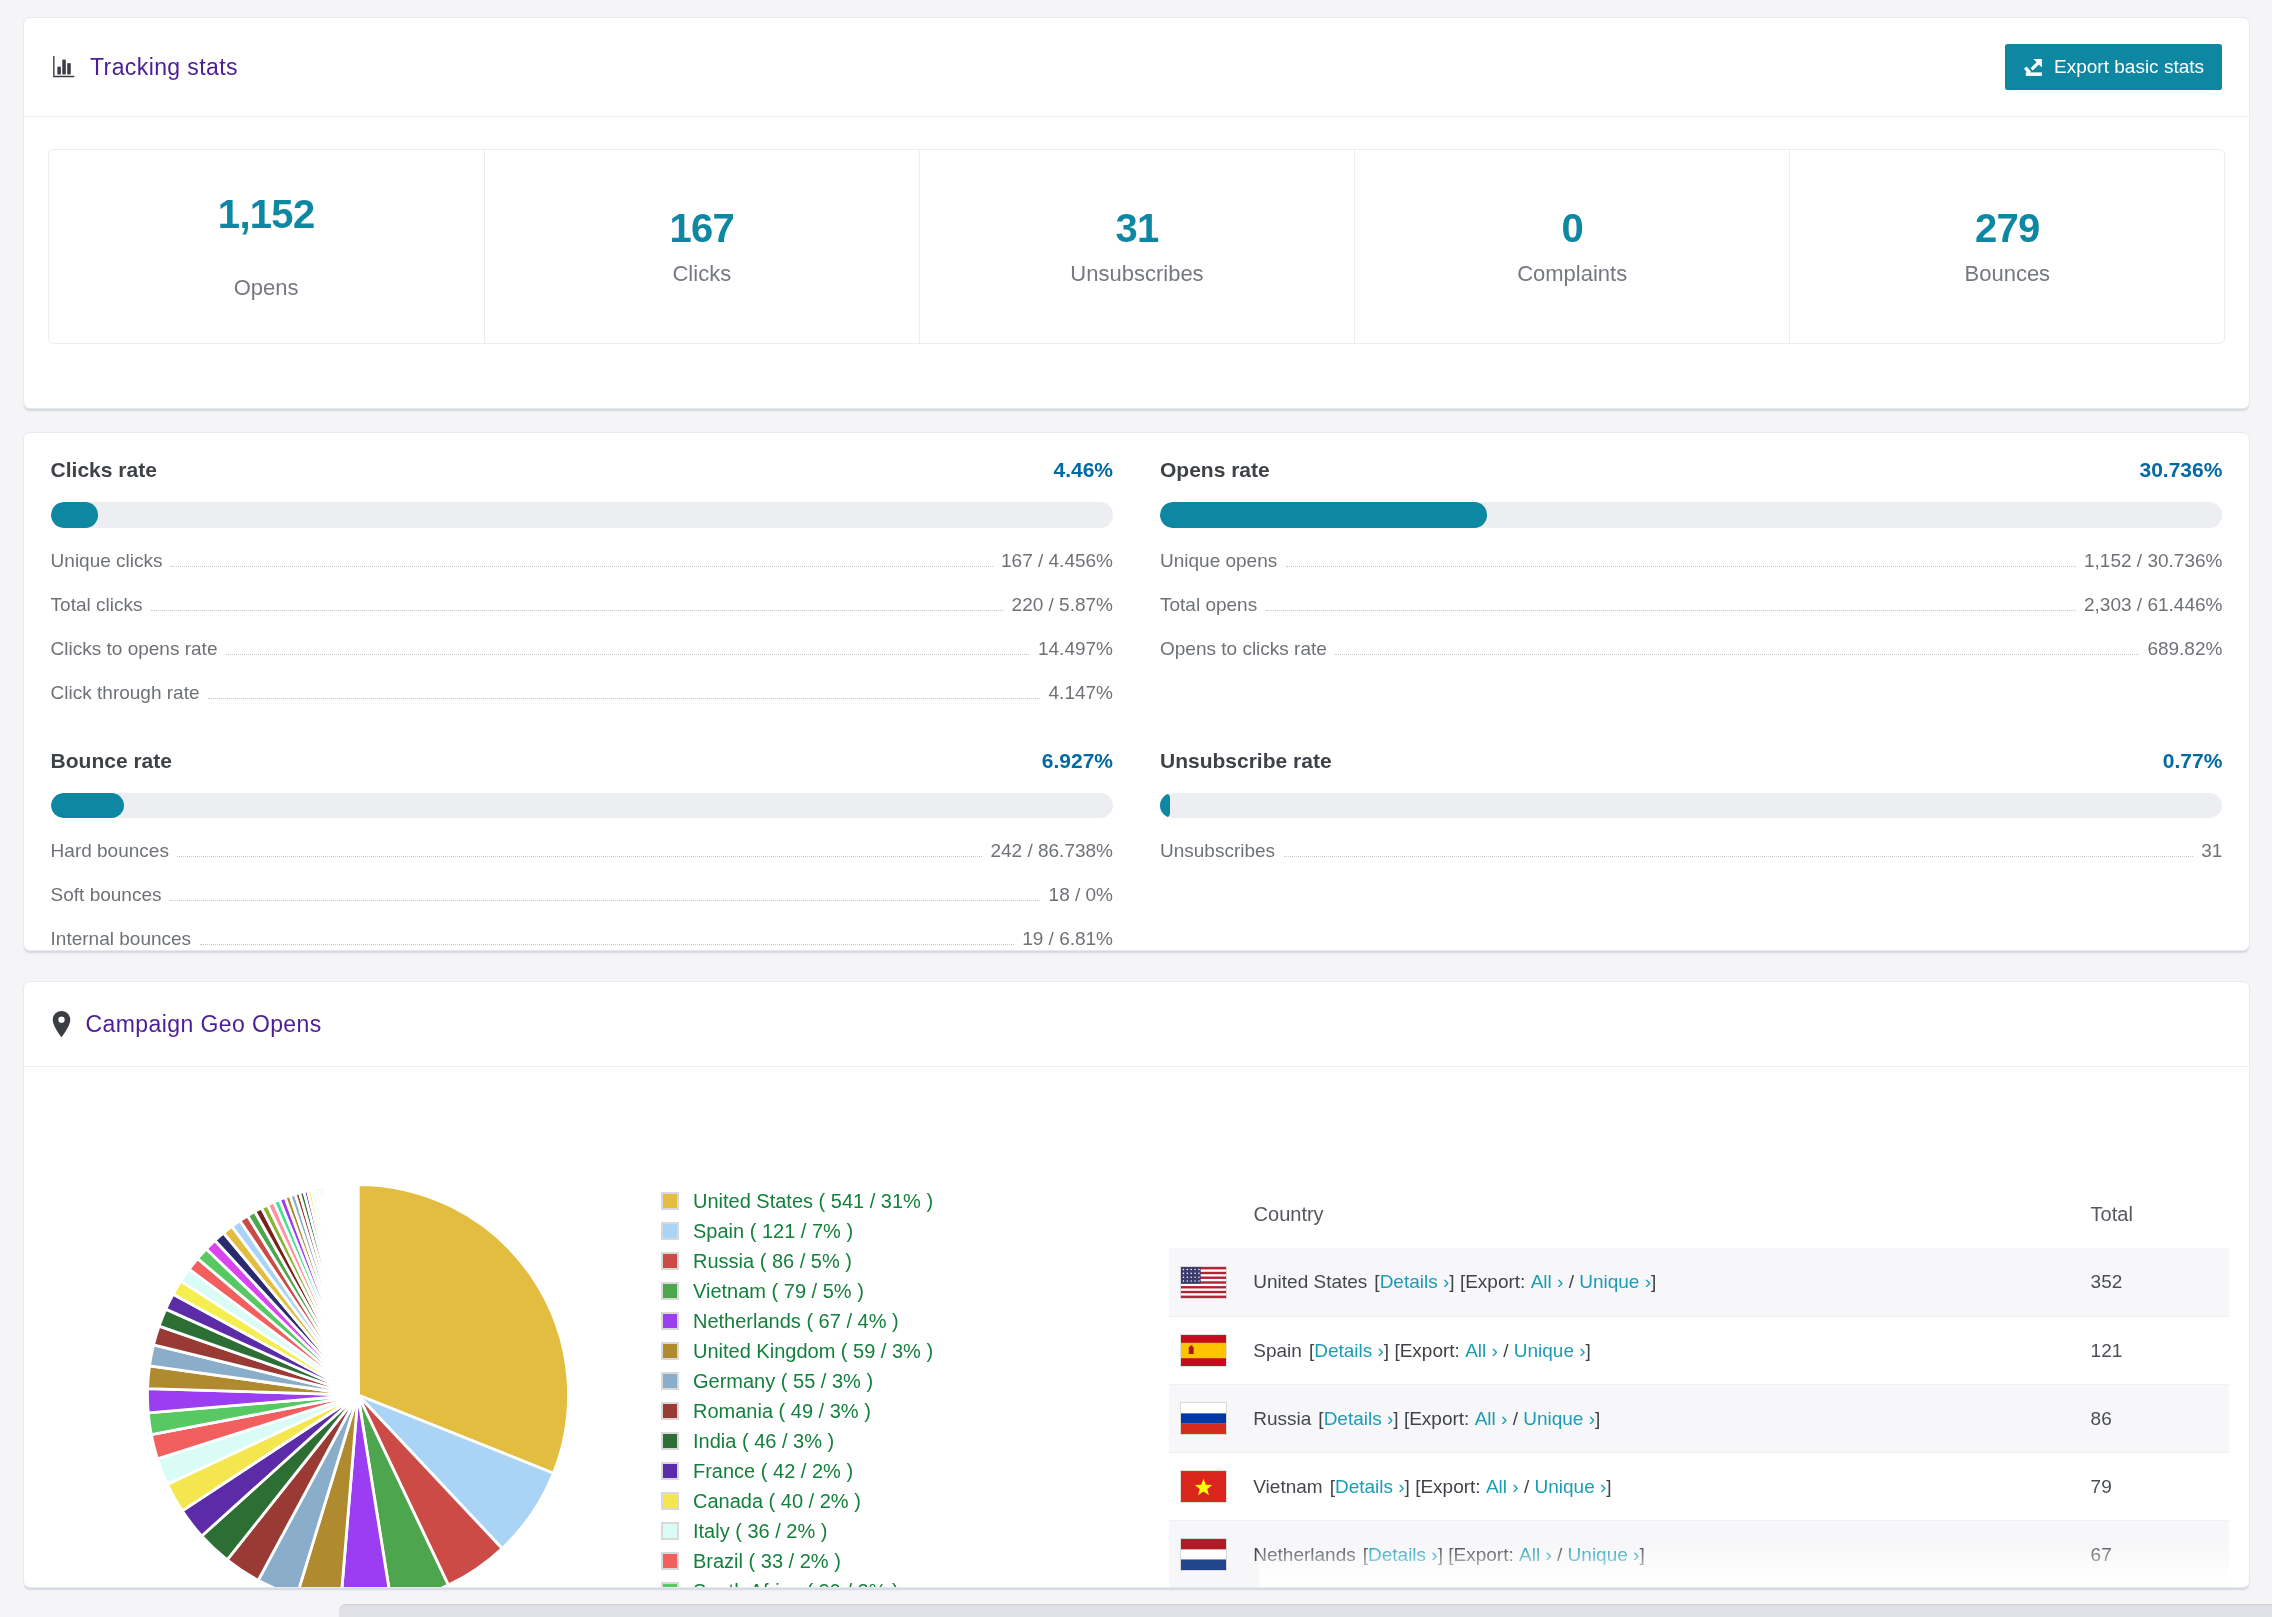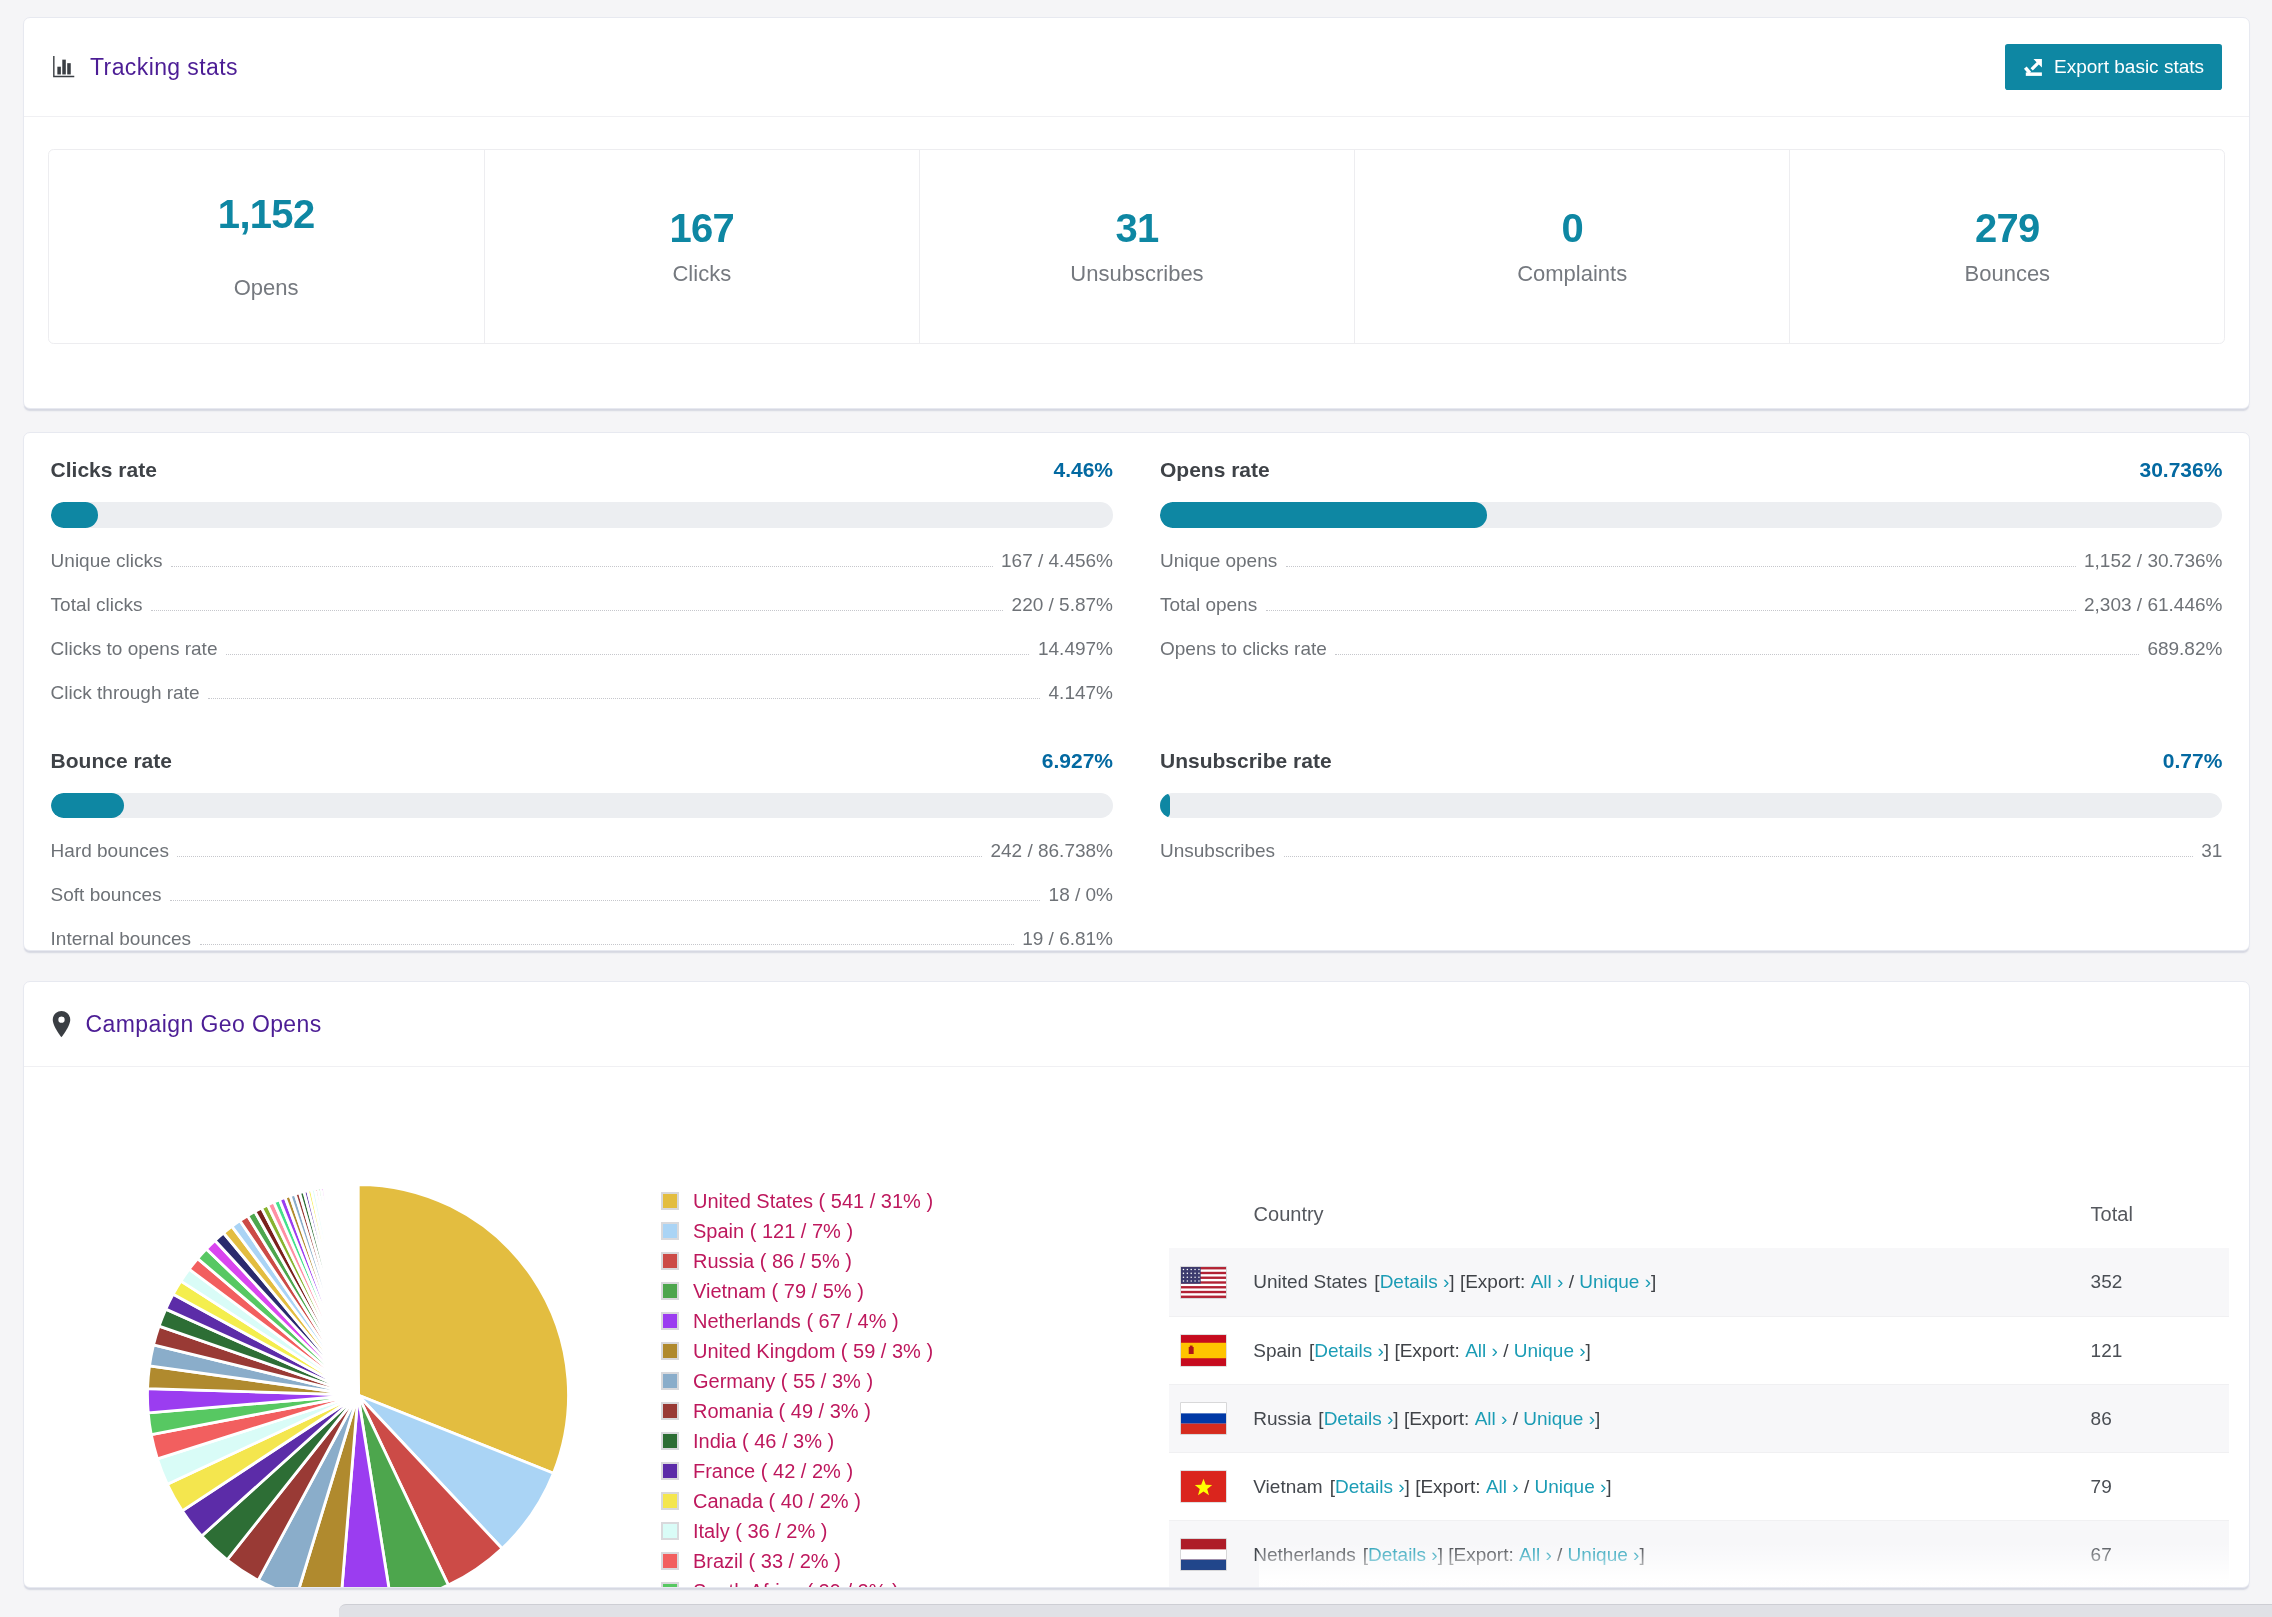--- a/index.html
+++ b/index.html
@@ -65,21 +65,21 @@
   .stat-line .sl-val { white-space:nowrap; }
 
   
   #card-geo { top:981px; height:607px; overflow:hidden; }
   #card-geo .card-header { height:85px; }
   .geo-content { position:relative; height:521px; }
   #geo-pie { position:absolute; left:115px; top:109px; width:438px; height:438px; }
   #geo-legend { position:absolute; left:637px; top:119px; }
   .legend-item { display:flex; align-items:center; height:30px; }
   .legend-swatch { width:18.4px; height:18.4px; border:2.1px solid #d9d9dc; margin-right:14px; flex:none; }
-  .legend-label { font-size:20px; color:#be185d; white-space:nowrap; }
+  .legend-label { font-size:20px; color:#15803d; white-space:nowrap; }
 
   .geo-table { position:absolute; left:1145px; top:113px; width:1060px; }
   .geo-thead { display:flex; height:68px; align-items:center; font-size:20px; color:#55585e; }
   .geo-row { display:flex; height:68px; align-items:center; font-size:19px; }
   .geo-row.odd { background:#f7f7f9; }
   .geo-row + .geo-row { border-top:0.7px solid #f0f0f2; }
   .col-country { flex:1; display:flex; align-items:center; }
   .col-total { width:138px; flex:none; }
   .geo-thead .col-country { padding-left:85px; }
   .flag { width:45px; height:31px; margin:0 27px 0 12.7px; flex:none;

